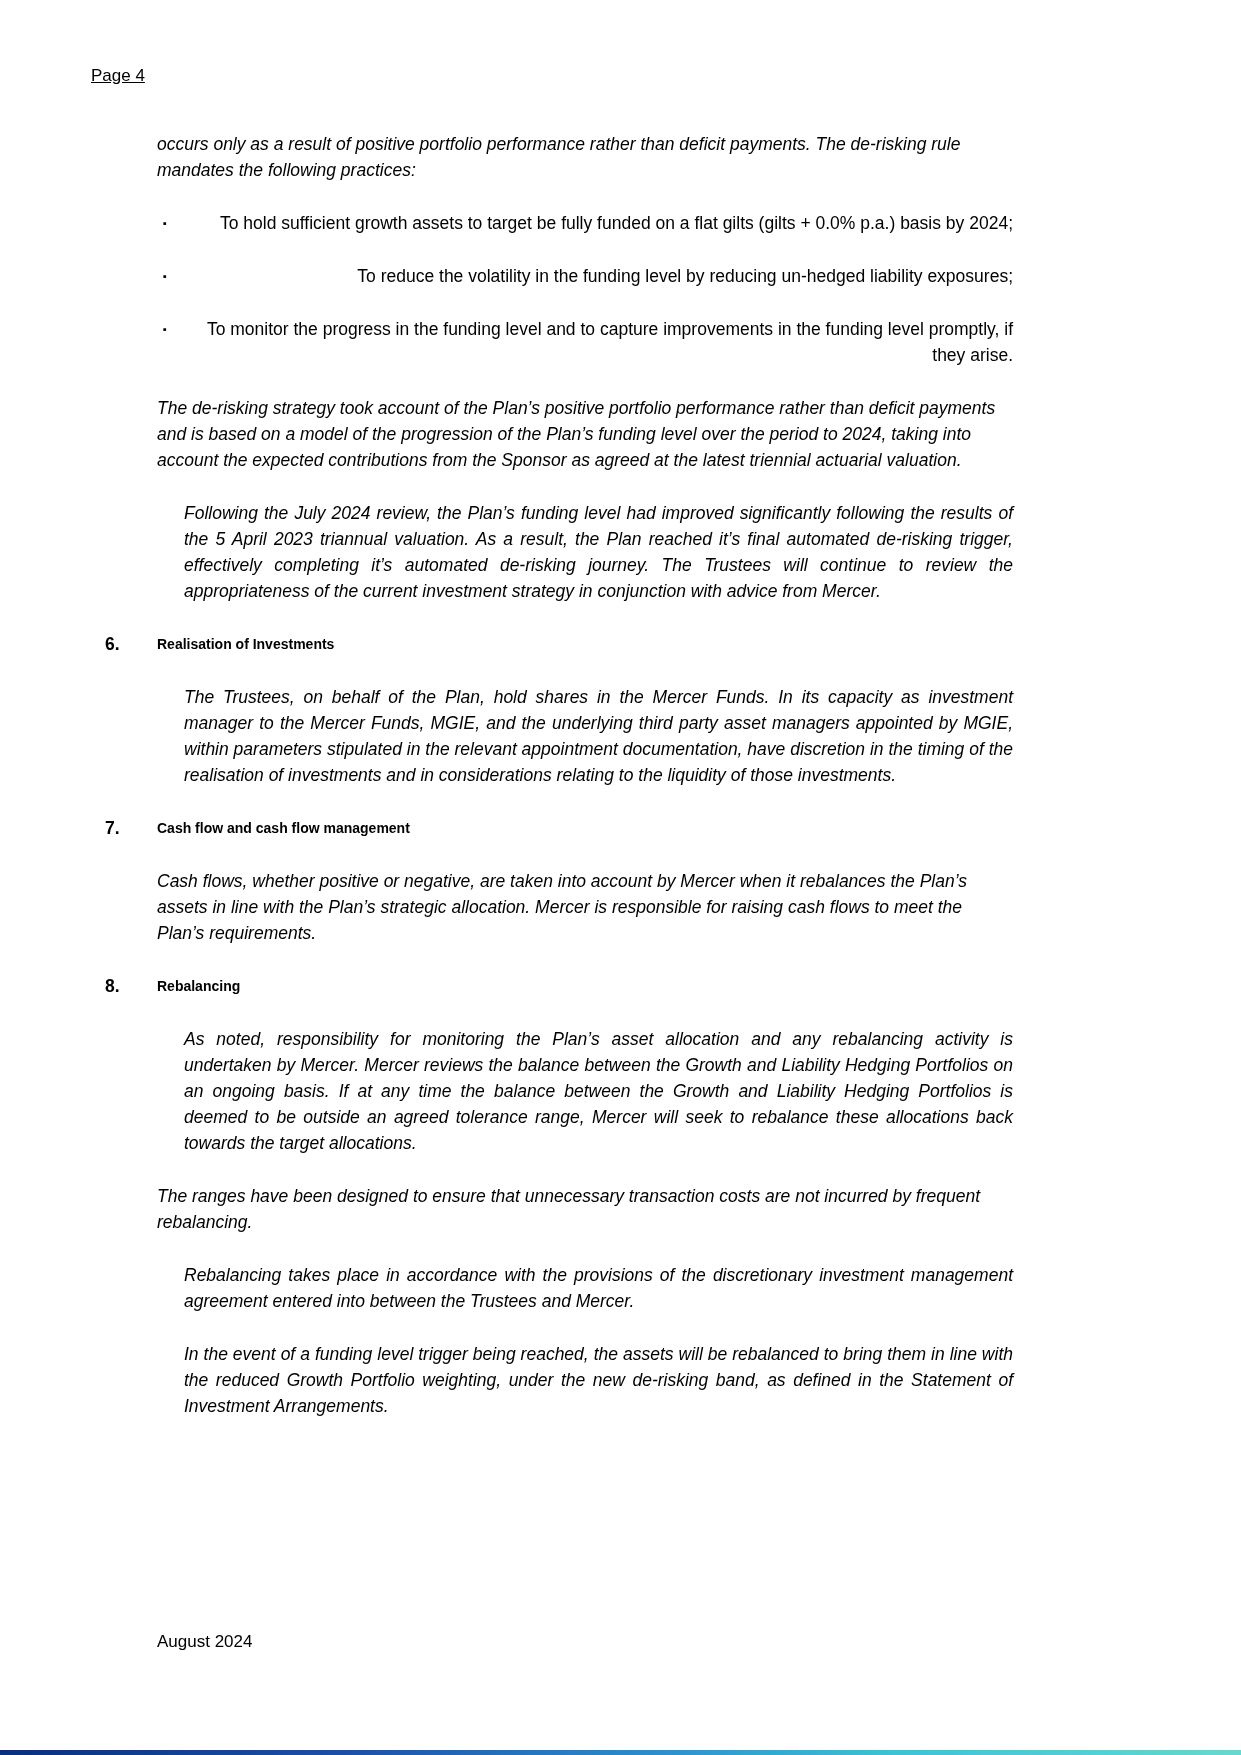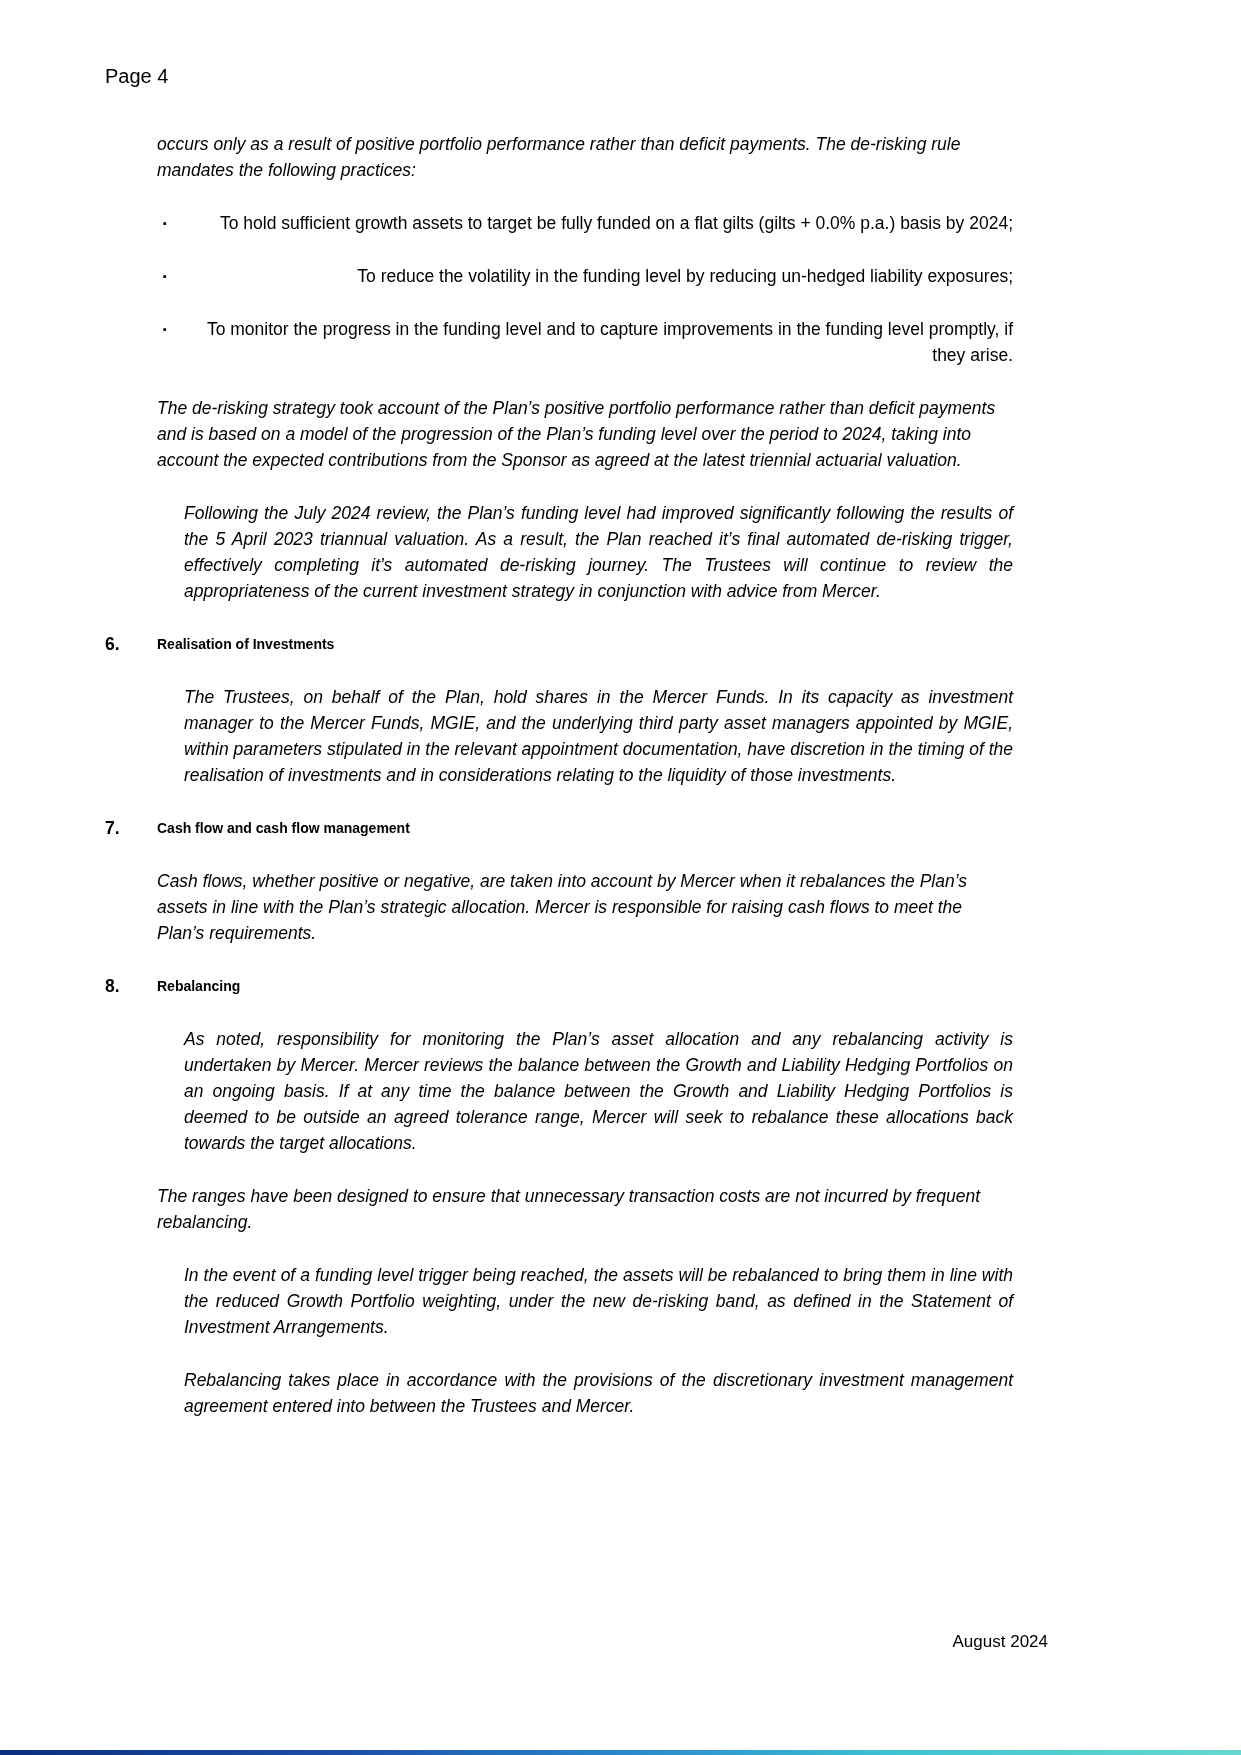--- a/index.html
+++ b/index.html
@@ -7,24 +7,25 @@
     width: 1241px;
     height: 1755px;
     background: #ffffff;
     color: #000000;
     font-family: "Liberation Sans", sans-serif;
     position: relative;
     overflow: hidden;
   }
   .page-header {
     position: absolute;
-    left: 105px;
+    left: 91px;
     top: 66px;
-    font-size: 20px;
+    font-size: 17px;
     line-height: 20px;
+    text-decoration: underline;
   }
   .doc-body {
     position: absolute;
     left: 157px;
     top: 131px;
     width: 856px;
     font-size: 17.5px;
     line-height: 26px;
   }
   .para { margin: 0 0 27px 0; font-style: italic; }
@@ -56,21 +57,20 @@
     font-weight: bold;
     font-size: 14px;
     line-height: 26px;
     margin: 0;
   }
   .page-footer {
     position: absolute;
     left: 157px;
     top: 1632px;
     width: 891px;
-    text-align: right;
     font-size: 17px;
     line-height: 20px;
   }
   .bottom-bar {
     position: absolute;
     left: 0;
     bottom: 0;
     width: 100%;
     height: 5px;
     background: linear-gradient(90deg, #0b2e7e 0%, #1d4fa8 28%, #2b8ccc 52%, #3ec3d2 72%, #66d8cf 100%);
@@ -112,20 +112,20 @@
     <h2 class="section-title">Cash flow and cash flow management</h2>
   </div>
   <p class="para">Cash flows, whether positive or negative, are taken into account by Mercer when it rebalances the Plan’s  assets in line with the Plan’s  strategic allocation.  Mercer is responsible for raising cash flows to meet the Plan’s  requirements.</p>
 
   <div class="section-row">
     <span class="section-number">8.</span>
     <h2 class="section-title">Rebalancing</h2>
   </div>
   <p class="para justify">As noted, responsibility for monitoring the Plan’s  asset allocation and any rebalancing activity is undertaken by Mercer. Mercer reviews the balance between the Growth and Liability Hedging Portfolios on an ongoing basis. If at any time the balance between the Growth and Liability Hedging Portfolios is deemed to be outside an agreed tolerance range, Mercer will seek to rebalance these allocations back towards the target allocations.</p>
   <p class="para">The ranges have been designed to ensure that unnecessary transaction costs are not incurred by frequent rebalancing.</p>
+  <p class="para justify">Rebalancing takes place in accordance with the provisions of the discretionary investment management agreement entered into between the Trustees and Mercer.</p>
   <p class="para justify">In the event of a funding level trigger being reached, the assets will be rebalanced to bring them in line with the reduced Growth Portfolio weighting, under the new de-risking band, as defined in the Statement of Investment Arrangements.</p>
-  <p class="para justify">Rebalancing takes place in accordance with the provisions of the discretionary investment management agreement entered into between the Trustees and Mercer.</p>
 
 </div>
 
 <div class="page-footer">August 2024</div>
 
 <div class="bottom-bar"></div>
 
 </body></html>

